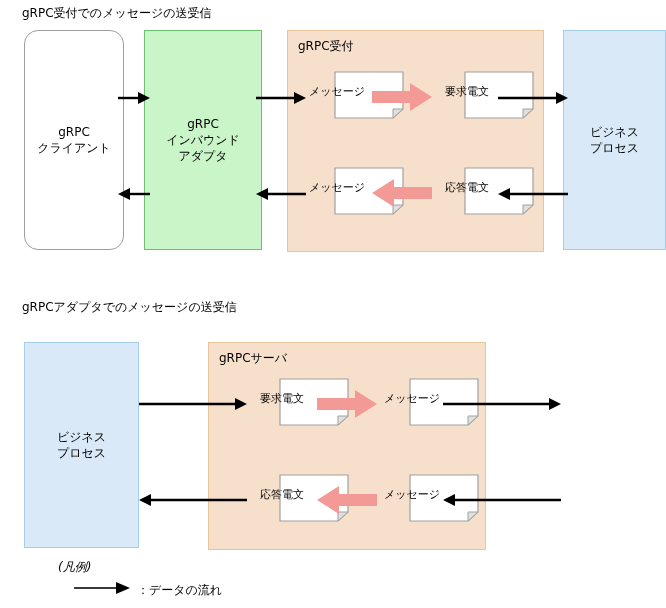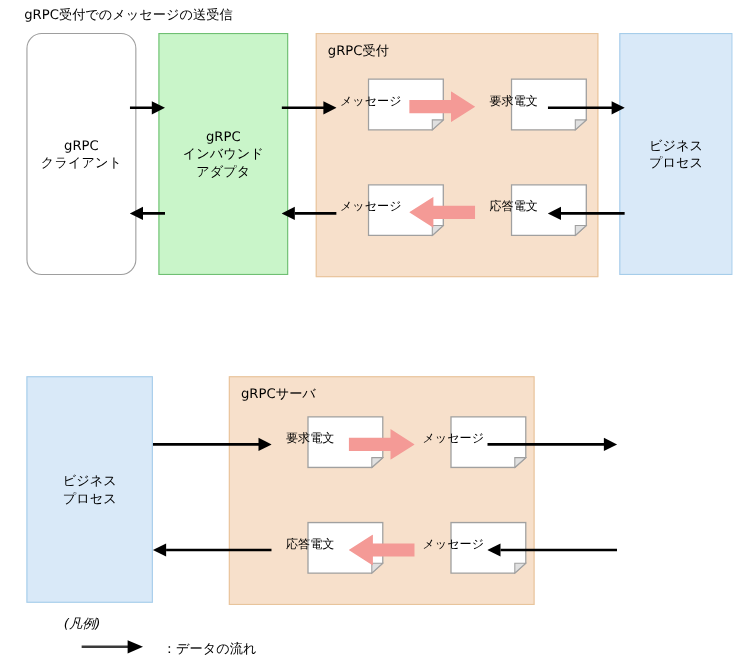--- a/index.html
+++ b/index.html
@@ -91,21 +91,21 @@
   .pink-arrow { position: absolute; }
   .pink-arrow svg { display: block; }
 
   
   .flow { position: absolute; }
   .flow svg { display: block; }
 
   
   .legend-label { font-size: 12px; line-height: 14px; white-space: nowrap; }
   .legend-row { display: flex; align-items: center; }
-  .legend-text { font-size: 12px; line-height: 14px; white-space: nowrap; margin-left: 18px; }
+  .legend-text { font-size: 12px; line-height: 14px; white-space: nowrap; margin-left: 7px; }
 </style>
 </head>
 <body>
 
 <div class="canvas">
 
   <div class="abs section-title" style="left:10px; top:6px;">gRPC受付でのメッセージの送受信</div>
 
   <div class="abs box box-rounded" style="left:12px; top:30px; width:100px; height:220px;">
     <span style="white-space:pre-line;">gRPC
@@ -206,20 +206,21 @@
     </svg>
   </div>
 
   <div class="flow" style="left:106px; top:186px;">
     <svg width="32" height="16" viewBox="0 0 32 16">
       <line x1="12" y1="8" x2="32" y2="8" stroke="#000" stroke-width="2.4"></line>
       <path d="M12,2 L0,8 L12,14 Z" fill="#000"></path>
     </svg>
   </div>
 
+  <div class="abs section-title" style="left:10px; top:300px;">gRPCアダプタでのメッセージの送受信</div>
 
   <div class="abs box box-blue" style="left:12px; top:342px; width:115px; height:206px;">
     <span style="white-space:pre-line;">ビジネス
 プロセス</span>
   </div>
 
   <div class="abs box-orange" style="left:196px; top:342px; width:276px; height:206px;">
     <div class="box-label-tl" style="left:10px; top:8px;">gRPCサーバ</div>
   </div>
 

